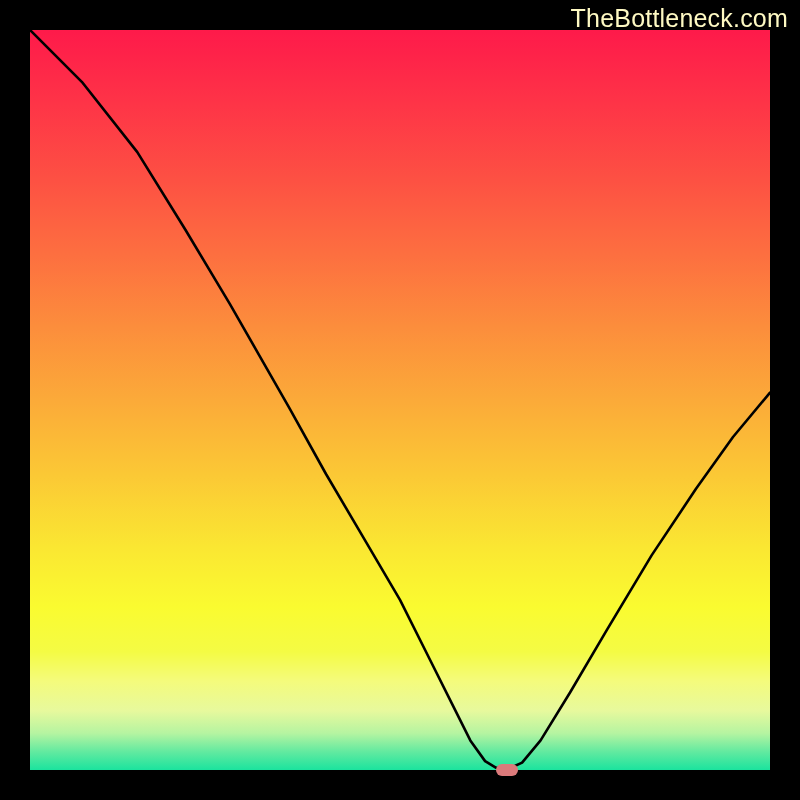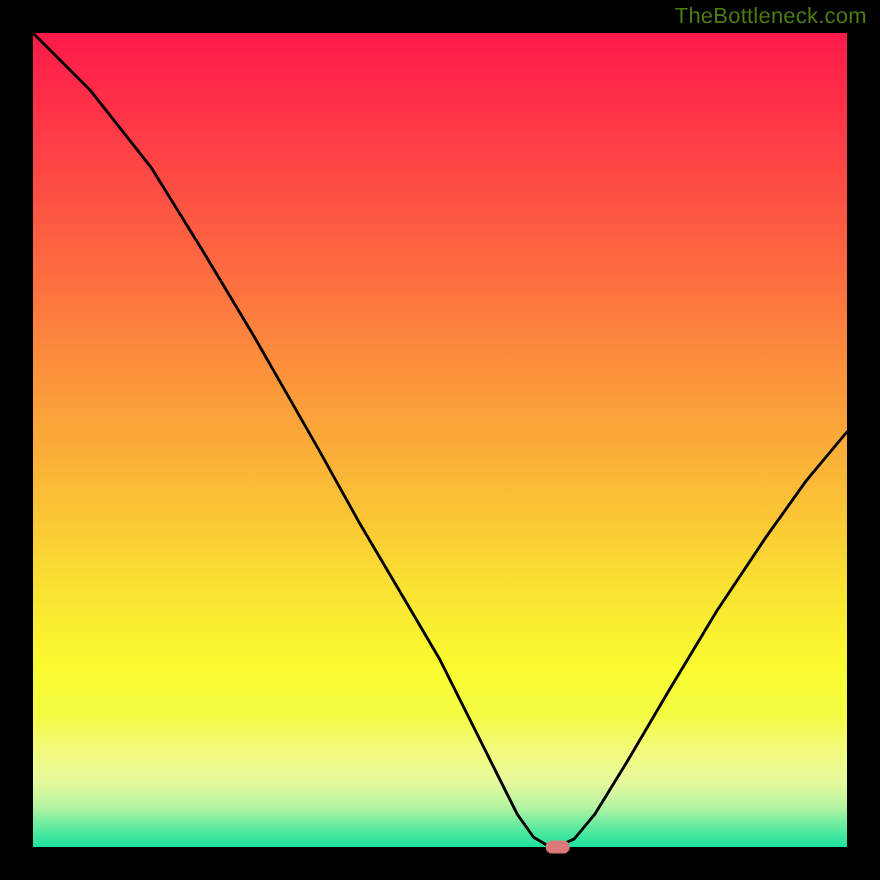--- a/index.html
+++ b/index.html
@@ -14,22 +14,22 @@
   .frame {
     position: relative;
     width: 800px;
     height: 800px;
     background: #000;
   }
   .watermark {
     position: absolute;
     top: 4px;
     right: 12px;
-    color: #4d7c0f;
-    font-size: 20px;
+    color: #fef9c3;
+    font-size: 25px;
     font-weight: 500;
     letter-spacing: 0.2px;
     z-index: 10;
     text-align: right;
   }
   .plot {
     position: absolute;
     left: 30px;
     top: 30px;
     width: 740px;

